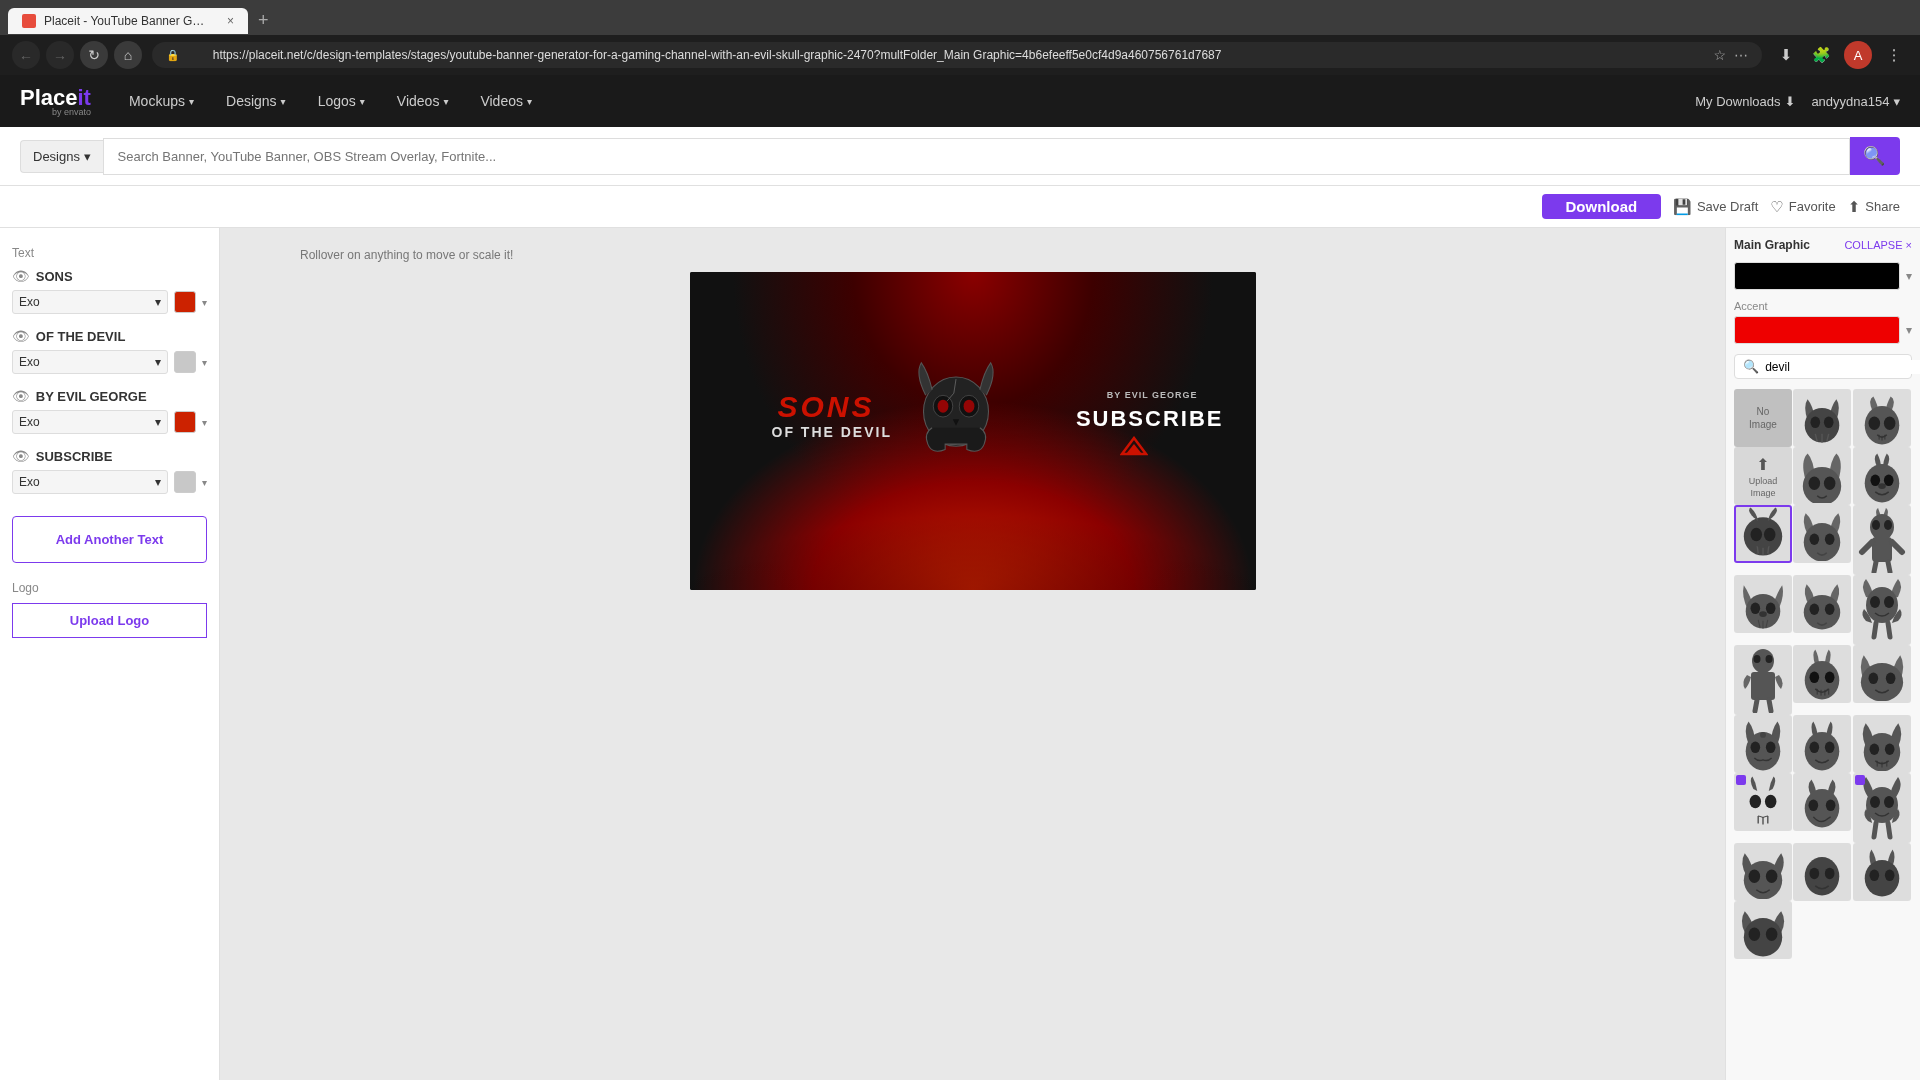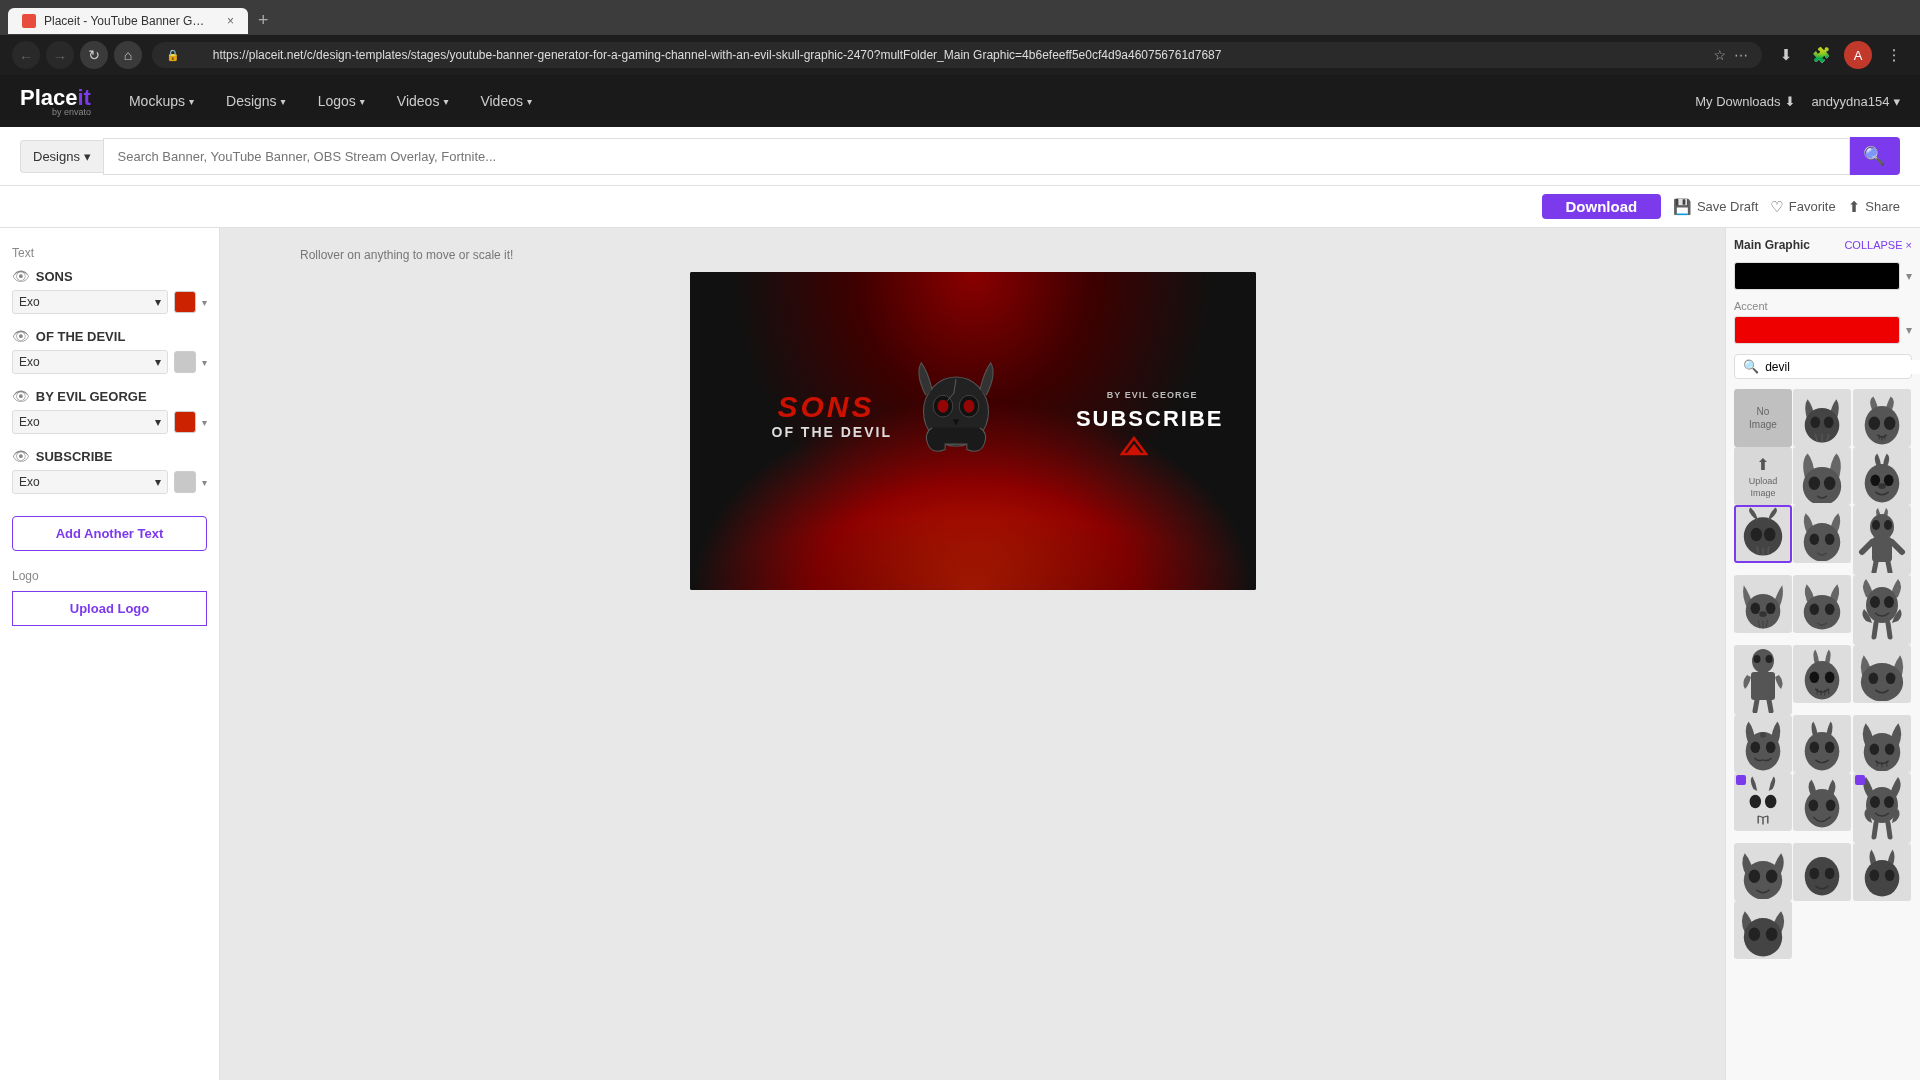--- a/index.html
+++ b/index.html
@@ -61,21 +61,21 @@
     .text-item { margin-bottom: 14px; }
     .text-item-header { display: flex; align-items: center; gap: 6px; margin-bottom: 6px; }
     .eye-icon { color: #888; font-size: 14px; cursor: pointer; }
     .text-item-value { font-size: 13px; font-weight: 600; color: #333; flex: 1; }
     .text-item-controls { display: flex; align-items: center; gap: 6px; }
     .font-select { flex: 1; background: #f5f5f5; border: 1px solid #ddd; border-radius: 3px; padding: 4px 6px; font-size: 12px; cursor: pointer; display: flex; align-items: center; justify-content: space-between; }
     .color-swatch { width: 22px; height: 22px; border-radius: 3px; border: 1px solid #ccc; cursor: pointer; flex-shrink: 0; }
     .color-swatch-gray { background: #c8c8c8; }
     .expand-icon { color: #888; font-size: 10px; cursor: pointer; }
 
-    .add-text-btn { width: 100%; background: #fff; border: 1.5px solid #7c3aed; color: #7c3aed; padding: 9px; border-radius: 4px; font-size: 13px; font-weight: 600; cursor: pointer; text-align: center; margin-top: 8px; margin-bottom: 14px; }
+    .add-text-btn { width: 100%; background: #fff; border: 1.5px solid #7c3aed; color: #7c3aed; padding: 15px; border-radius: 4px; font-size: 13px; font-weight: 600; cursor: pointer; text-align: center; margin-top: 8px; margin-bottom: 14px; }
     .upload-logo-btn { width: 100%; background: #fff; border: 1.5px solid #7c3aed; color: #7c3aed; padding: 9px; border-radius: 0; font-size: 13px; font-weight: 600; cursor: pointer; text-align: center; }
 
     
     .canvas-area { flex: 1; background: #e8e8e8; display: flex; flex-direction: column; align-items: center; padding: 20px; overflow: auto; }
     .canvas-hint { font-size: 12px; color: #777; margin-bottom: 10px; align-self: flex-start; margin-left: 60px; }
     .canvas-wrapper { position: relative; }
     .banner-canvas { width: 566px; height: 318px; background: #111; border-radius: 2px; overflow: hidden; position: relative; }
     .banner-bg { width: 100%; height: 100%; background: radial-gradient(ellipse at center top, #8b0000 0%, #3d0000 30%, #111 60%); position: absolute; top: 0; left: 0; }
     .banner-flames { position: absolute; bottom: 0; left: 0; right: 0; height: 60%; background: radial-gradient(ellipse at center bottom, #cc2200 0%, #8b0000 40%, transparent 70%); }
 

